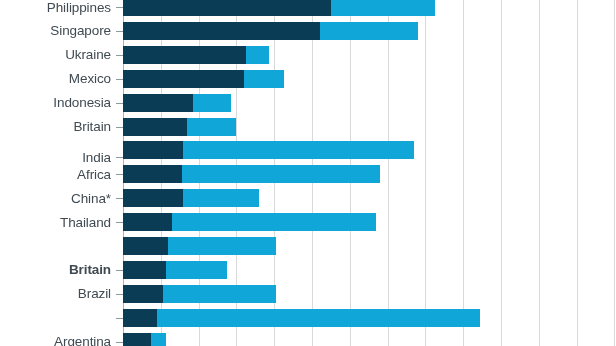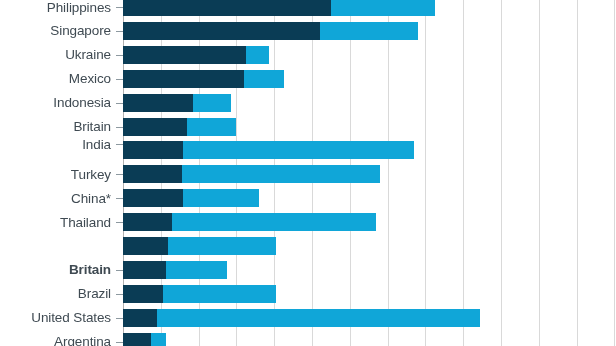--- a/index.html
+++ b/index.html
@@ -202,46 +202,45 @@
         <div class="tick-dash"></div>
       </div>
       <div class="row" style="top: 93.6px; height: 18px;">
         <div class="row-label">Indonesia</div>
         <div class="tick-dash"></div>
       </div>
       <div class="row" style="top: 117.5px; height: 18px;">
         <div class="row-label">Britain</div>
         <div class="tick-dash"></div>
       </div>
-      <div class="row" style="top: 135px; height: 18px;">
+      <div class="row" style="top: 148px; height: 18px;">
         <div class="row-label">India</div>
         <div class="tick-dash"></div>
       </div>
       <div class="row" style="top: 165.3px; height: 18px;">
-        <div class="row-label">Turkey</div>
+        <div class="row-label">Africa</div>
         <div class="tick-dash"></div>
       </div>
       <div class="row" style="top: 189.2px; height: 18px;">
         <div class="row-label">China*</div>
         <div class="tick-dash"></div>
       </div>
       <div class="row" style="top: 213.1px; height: 18px;">
         <div class="row-label">Thailand</div>
         <div class="tick-dash"></div>
       </div>
       <div class="row" style="top: 260.9px; height: 18px; font-weight: bold;">
         <div class="row-label">Britain</div>
         <div class="tick-dash"></div>
       </div>
       <div class="row" style="top: 284.8px; height: 18px;">
         <div class="row-label">Brazil</div>
         <div class="tick-dash"></div>
       </div>
       <div class="row" style="top: 308.7px; height: 18px;">
-        <div class="row-label">United States</div>
         <div class="tick-dash"></div>
       </div>
       <div class="row" style="top: 332.6px; height: 18px;">
         <div class="row-label">Argentina</div>
         <div class="tick-dash"></div>
       </div>
     </div>
 
 </div>
 

